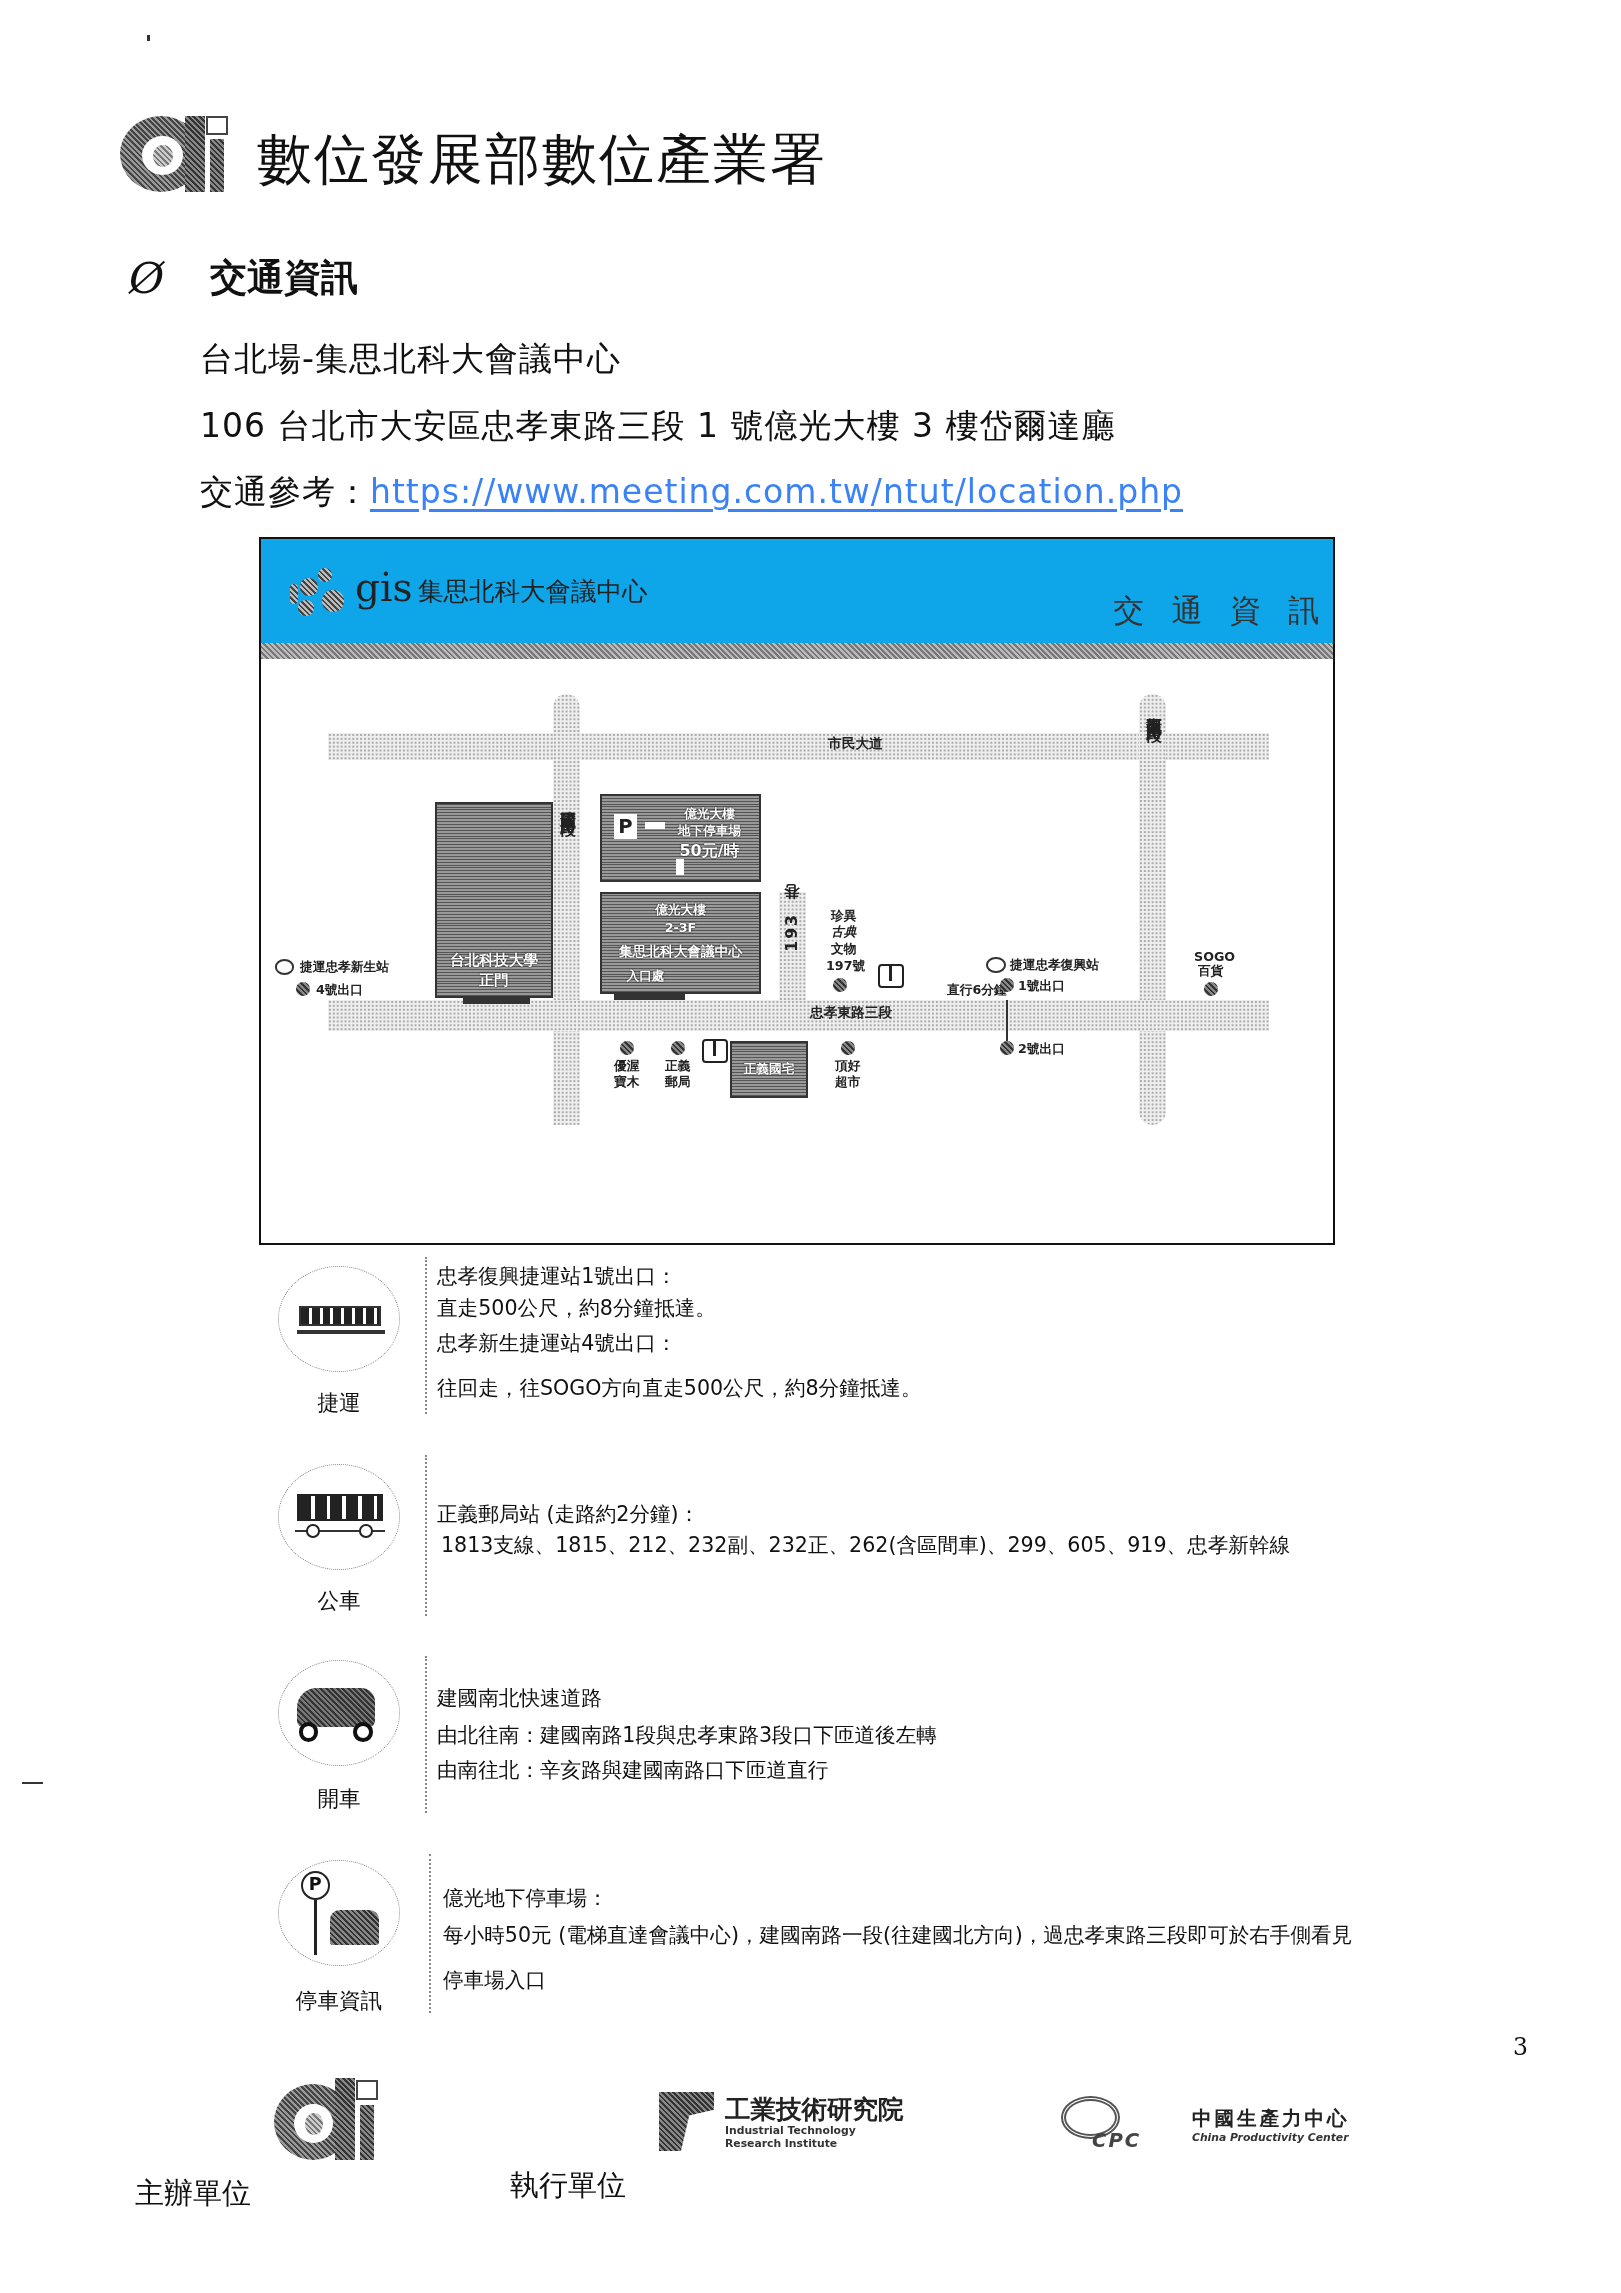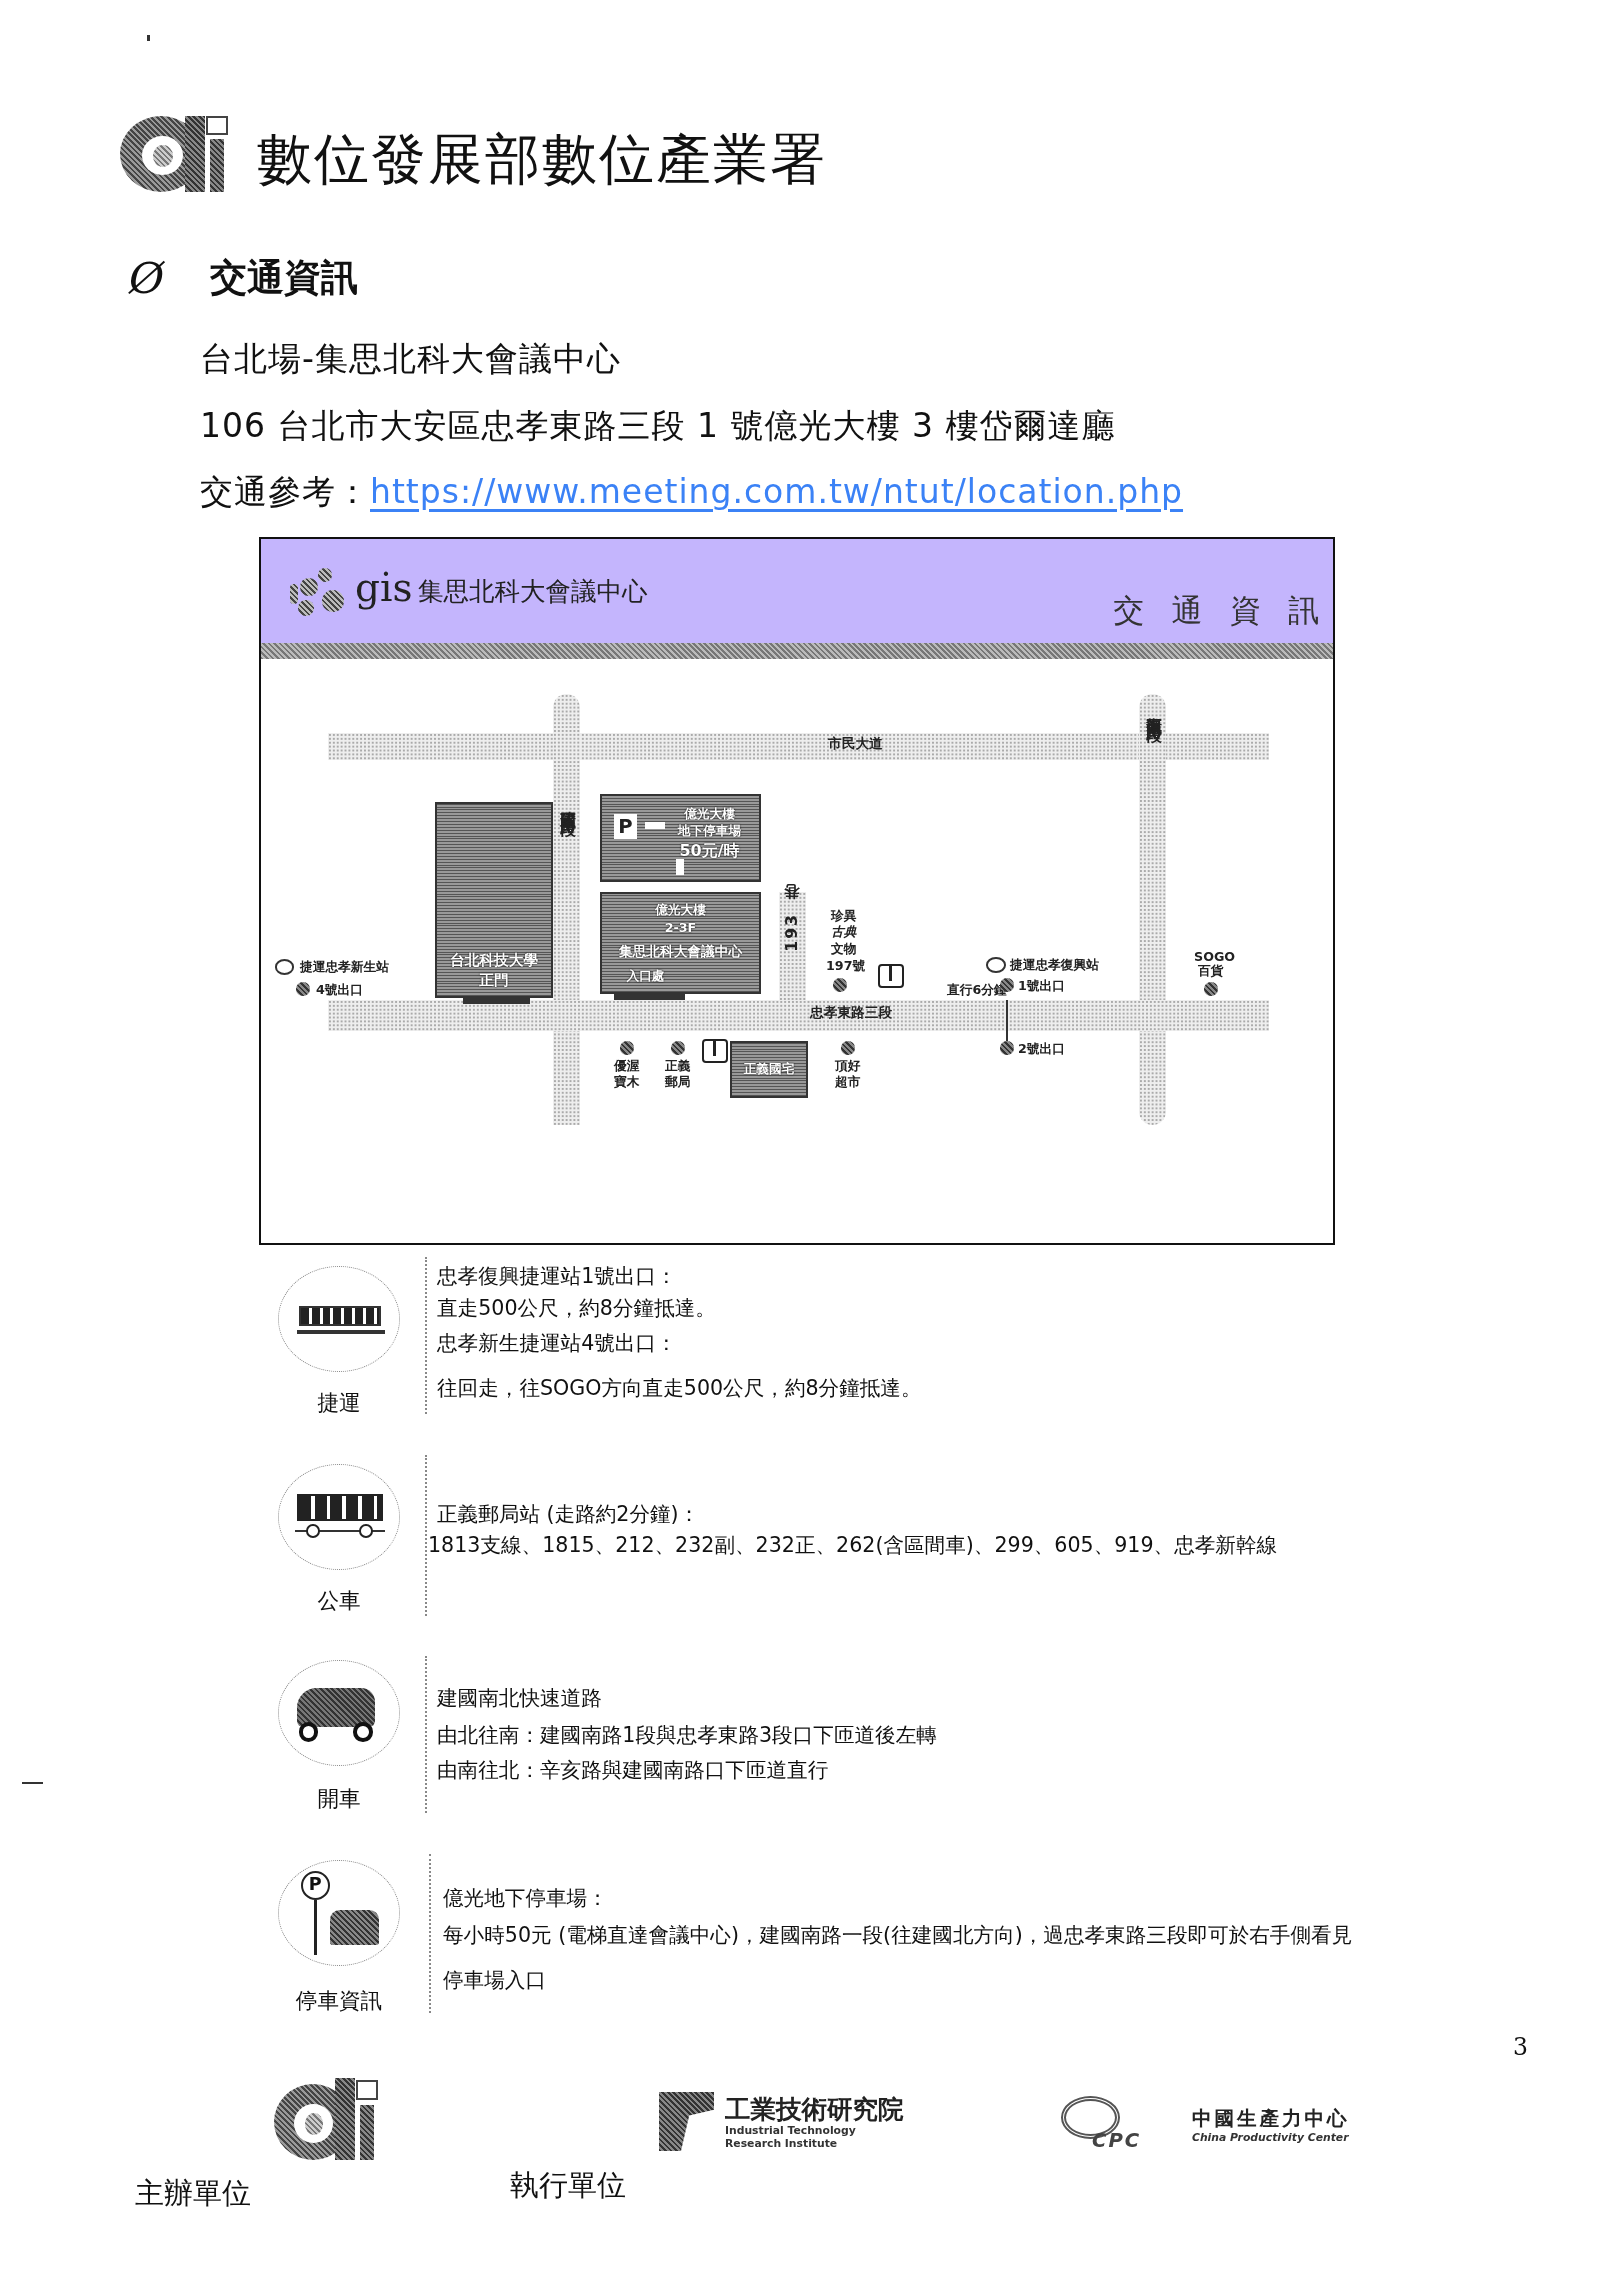--- a/index.html
+++ b/index.html
@@ -21,21 +21,21 @@
   .org-title { position: absolute; left: 257px; top: 123px; font-size: 55px; letter-spacing: 2px; color: #111; font-weight: normal; }
 
   .section-mark { position: absolute; left: 129px; top: 253px; font-size: 43px; font-style: italic; font-family: "DejaVu Serif", serif; }
   .section-title { position: absolute; left: 210px; top: 253px; font-size: 37px; color: #111; }
 
   .venue-line { position: absolute; left: 200px; font-size: 33px; color: #111; letter-spacing: 1px; }
   .venue-link { text-decoration: underline; text-underline-offset: 5.9px; color: #3b82f6; }
 
   
   .map-frame { position: absolute; left: 259px; top: 537px; width: 1076px; height: 708px; border: 2.9px solid #111; background: #fff; overflow: hidden; }
-  .map-header { position: absolute; left: 0; top: 0; width: 100%; height: 104px; background: #c4b5fd; }
+  .map-header { position: absolute; left: 0; top: 0; width: 100%; height: 104px; background: #0ea5e9; }
   .gis-logo-dots span { position: absolute; border-radius: 50%; background: repeating-linear-gradient(45deg,#444 0 2px,#bbb 2px 3.9px); }
   .gis-text { position: absolute; left: 94px; top: 25.5px; font-family: "DejaVu Serif", serif; font-size: 39px; color: #222; }
   .gis-name { position: absolute; left: 157px; top: 35px; font-size: 25.5px; color: #222; }
   .map-title-right { position: absolute; right: 3.9px; top: 51px; font-size: 31px; letter-spacing: 9.8px; color: #333; font-family: Liberation Serif, serif; }
   .map-band { position: absolute; left: 0; top: 104px; width: 100%; height: 15.7px; background: repeating-linear-gradient(45deg,#777 0 2px,#bbb 2px 3.9px); }
 
   .road { position: absolute; background-image: radial-gradient(#aaa 1px, transparent 1.2px); background-size: 3.9px 3.9px; background-color: #eee; }
   .road-label { position: absolute; font-size: 13.7px; font-weight: bold; color: #222; }
   .road-label-v { position: absolute; font-size: 15.7px; font-weight: bold; color: #222; writing-mode: vertical-rl; letter-spacing: 2px; }
 
@@ -220,21 +220,21 @@
 
 <div class="t-icon-circle" style="left:278px;top:1464px;">
   <div class="bus-body"></div>
   <div class="bus-wheels"></div>
   <div class="bus-wheel" style="left:27.4px;"></div>
   <div class="bus-wheel" style="left:80px;"></div>
 </div>
 <div class="t-icon-label" style="left:278px;top:1586px;">公車</div>
 <div class="t-divider" style="left:425px;top:1455px;height:161px;"></div>
 <div class="t-line" style="left:437px;top:1500px;">正義郵局站 (走路約2分鐘)：</div>
-<div class="t-line" style="left:428px;top:1531px;">1813支線、1815、212、232副、232正、262(含區間車)、299、605、919、忠孝新幹線</div>
+<div class="t-line" style="left:441px;top:1531px;">1813支線、1815、212、232副、232正、262(含區間車)、299、605、919、忠孝新幹線</div>
 
 <div class="t-icon-circle" style="left:278px;top:1660px;">
   <div class="car-body"></div>
   <div class="car-wheel" style="left:19.6px;"></div>
   <div class="car-wheel" style="left:74px;"></div>
 </div>
 <div class="t-icon-label" style="left:278px;top:1784px;">開車</div>
 <div class="t-divider" style="left:425px;top:1656px;height:157px;"></div>
 <div class="t-line" style="left:437px;top:1684px;">建國南北快速道路</div>
 <div class="t-line" style="left:437px;top:1721px;">由北往南：建國南路1段與忠孝東路3段口下匝道後左轉</div>

